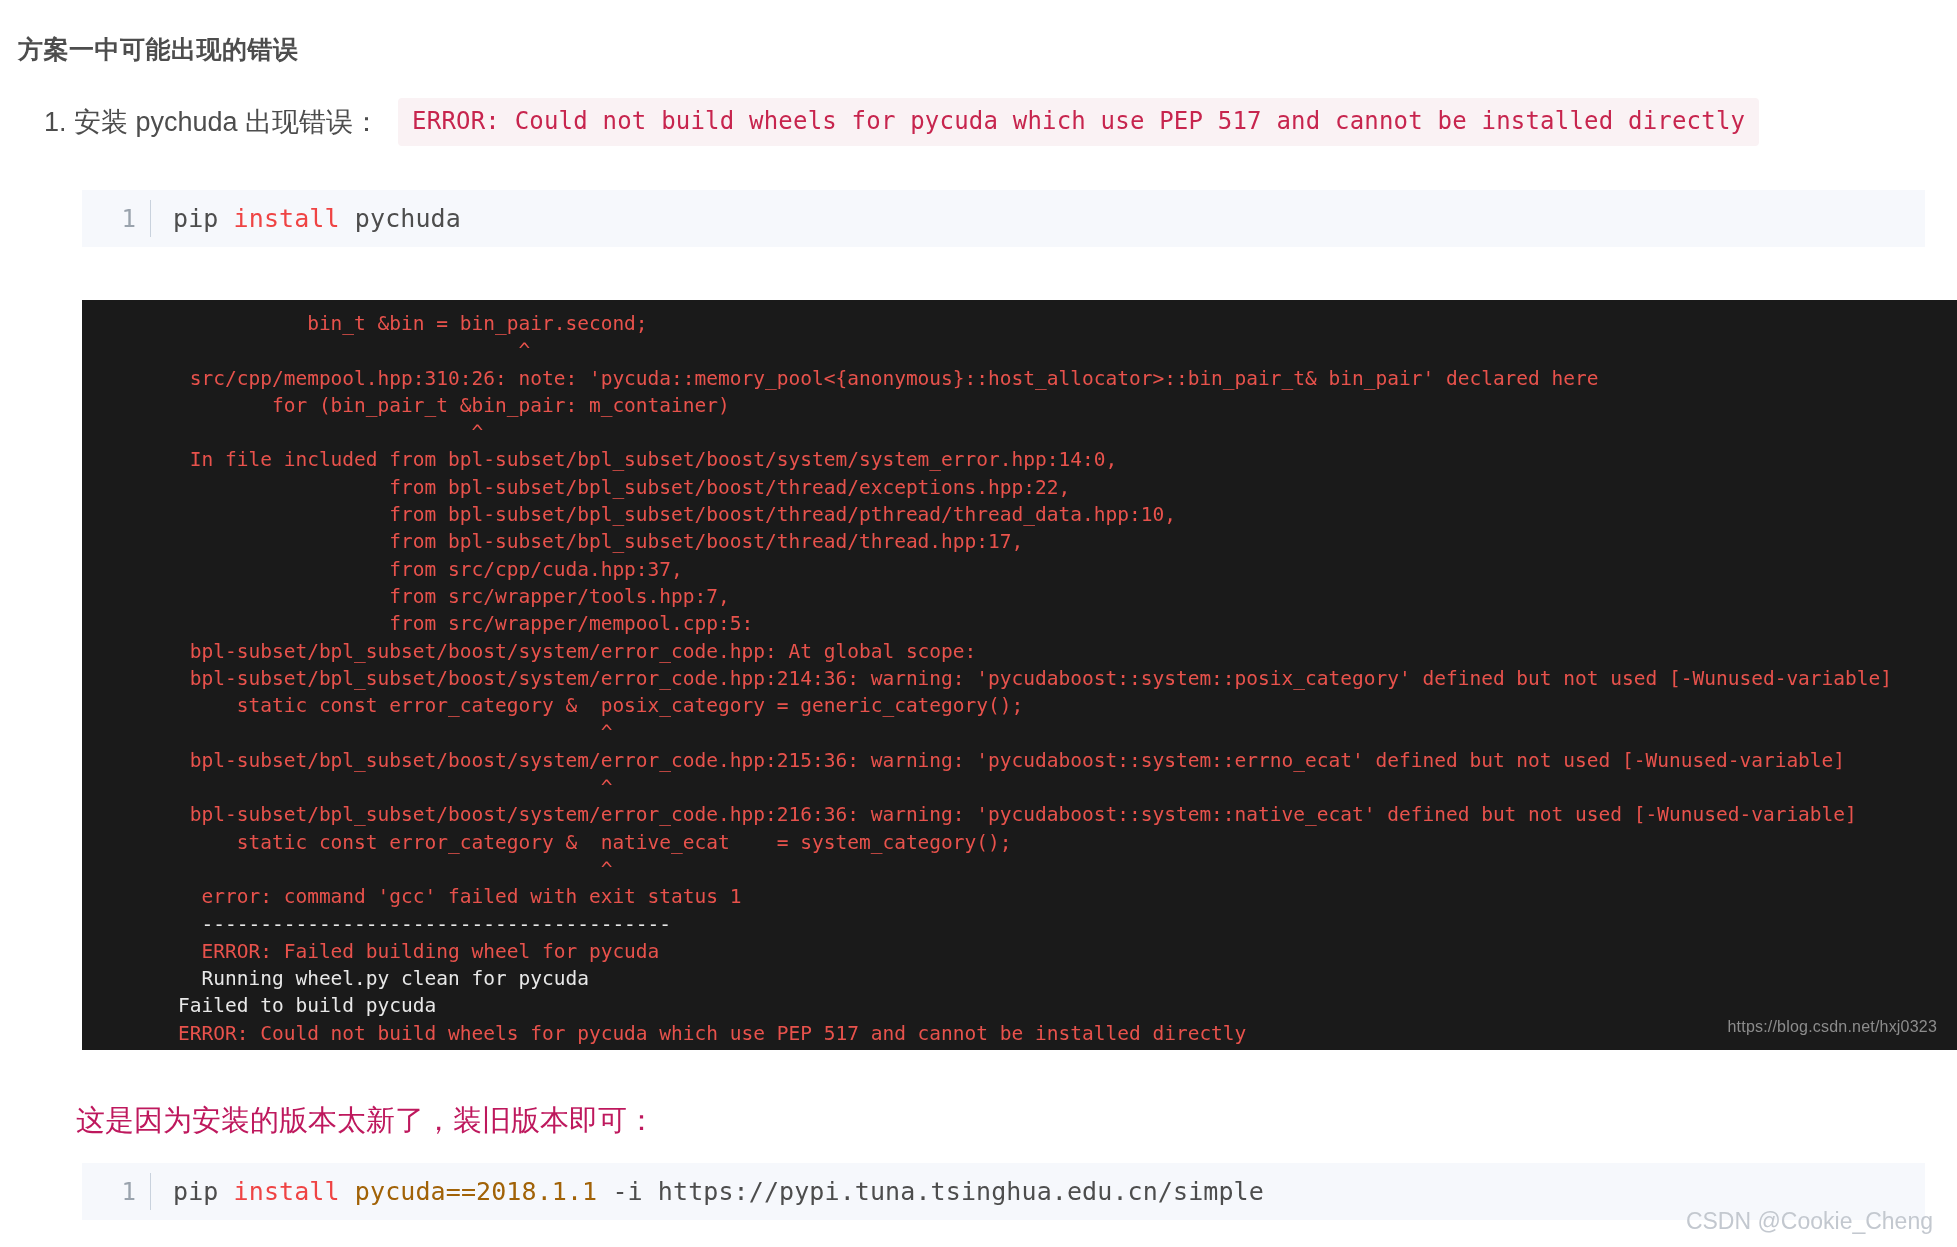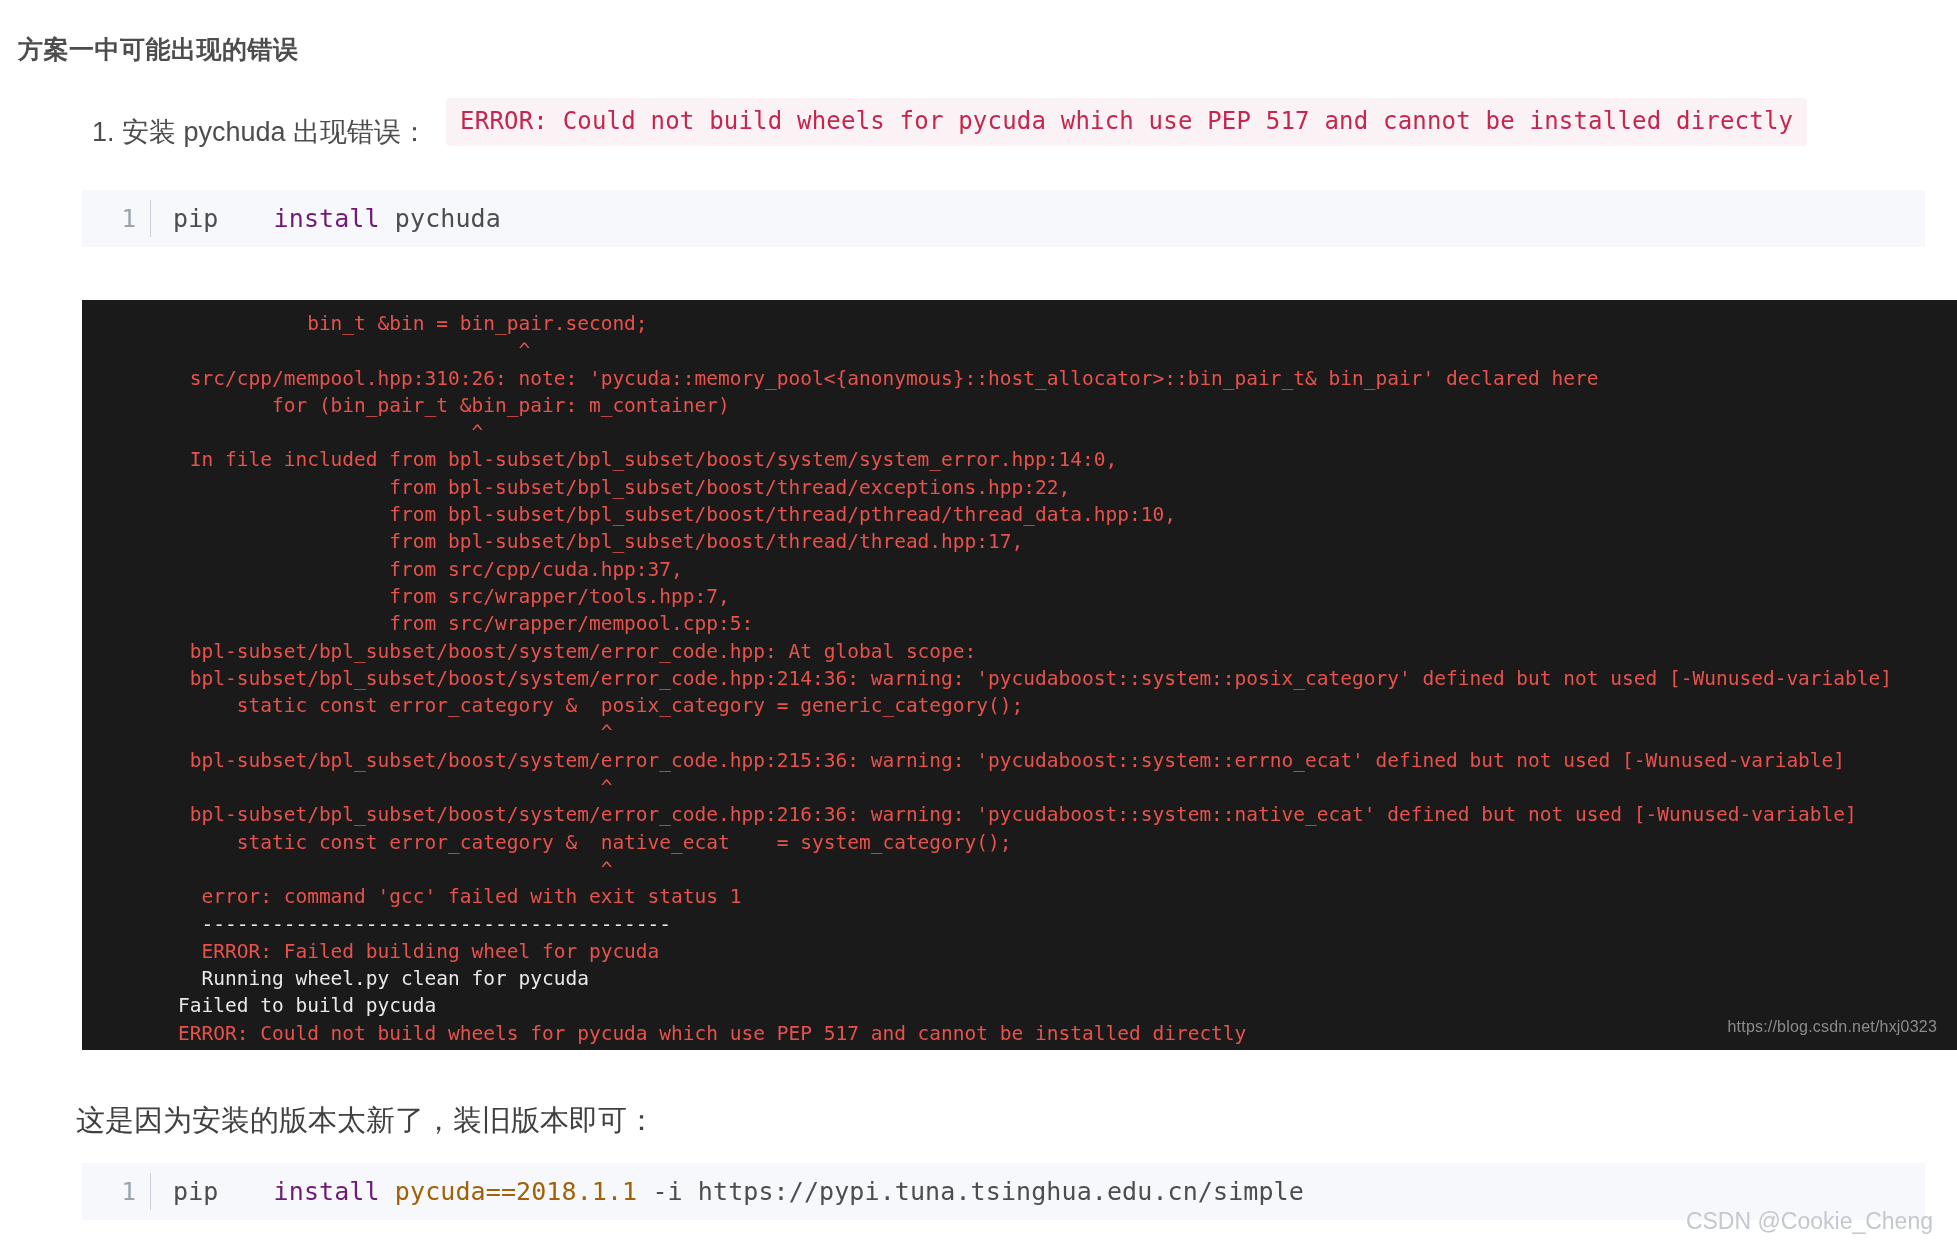--- a/index.html
+++ b/index.html
@@ -34,23 +34,22 @@
     letter-spacing: 0.5px;
     white-space: nowrap;
   }
 
   
   .step-line {
     position: absolute;
     left: 44px;
     top: 98px;
     display: flex;
-    align-items: flex-end;
-    white-space: nowrap;
-    margin-left: 48px;
+    align-items: center;
+    white-space: nowrap;
   }
   .step-text {
     font-size: 27px;
     color: #4d4d4d;
     line-height: 1;
   }
   .inline-code {
     display: inline-block;
     margin-left: 18px;
     background: #faf2f4;
@@ -89,21 +88,21 @@
     flex: none;
   }
   .code-block .code-line {
     padding-left: 22px;
     font-family: "DejaVu Sans Mono", "Liberation Mono", monospace;
     font-size: 25px;
     color: #4d4d4d;
     white-space: pre;
     letter-spacing: 0.1px;
   }
-  .tok-kw { color: #701a75; margin-left: 40px; }
+  .tok-kw { color: #ef4444; }
   .tok-pkg { color: #a16207; }
   .tok-plain { color: #4d4d4d; }
 
   #code-block-1 { left: 82px; top: 190px; width: 1843px; height: 57px; }
   #code-block-2 { left: 82px; top: 1163px; width: 1843px; height: 57px; }
 
   
   .terminal {
     position: absolute;
     left: 82px;
@@ -133,21 +132,21 @@
     font-family: "Liberation Sans", sans-serif;
     letter-spacing: 0.2px;
   }
 
   
   .para {
     position: absolute;
     left: 76px;
     top: 1072px;
     font-size: 29px;
-    color: #404040;
+    color: #be185d;
     white-space: nowrap;
   }
 
   
   .watermark-footer {
     position: absolute;
     right: 24px;
     bottom: 12px;
     font-size: 23px;
     color: #c3c8cf;

